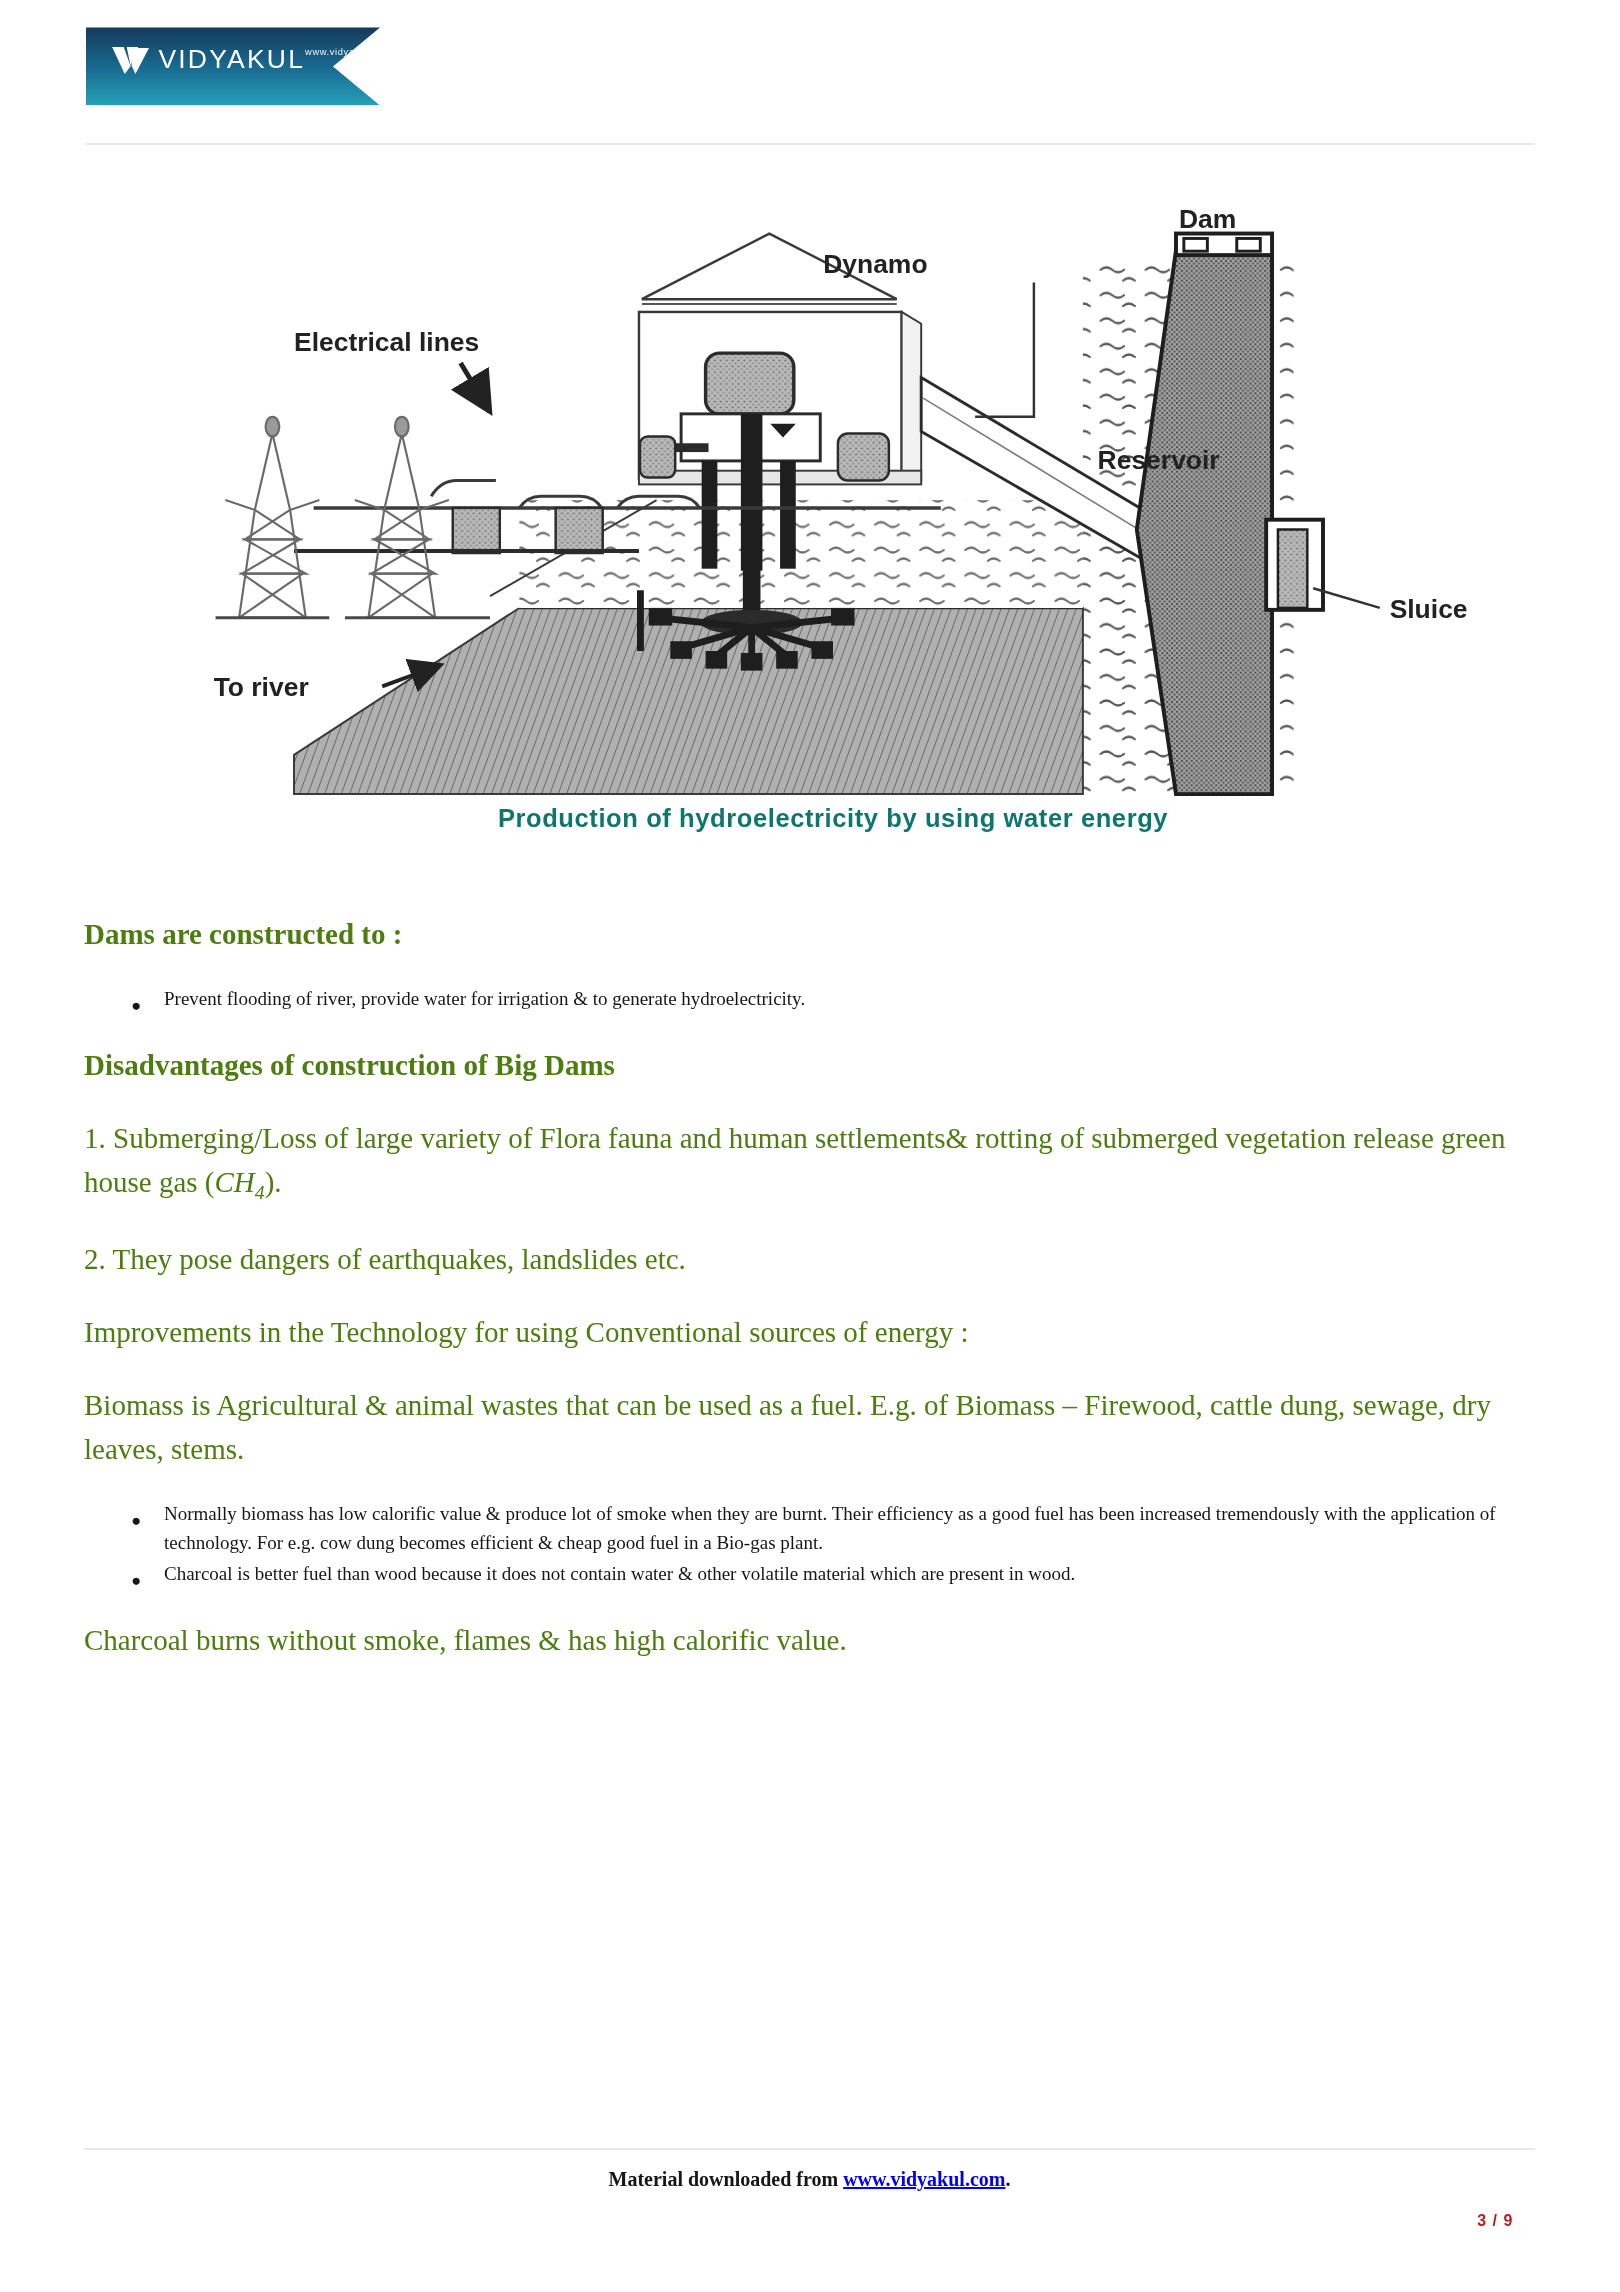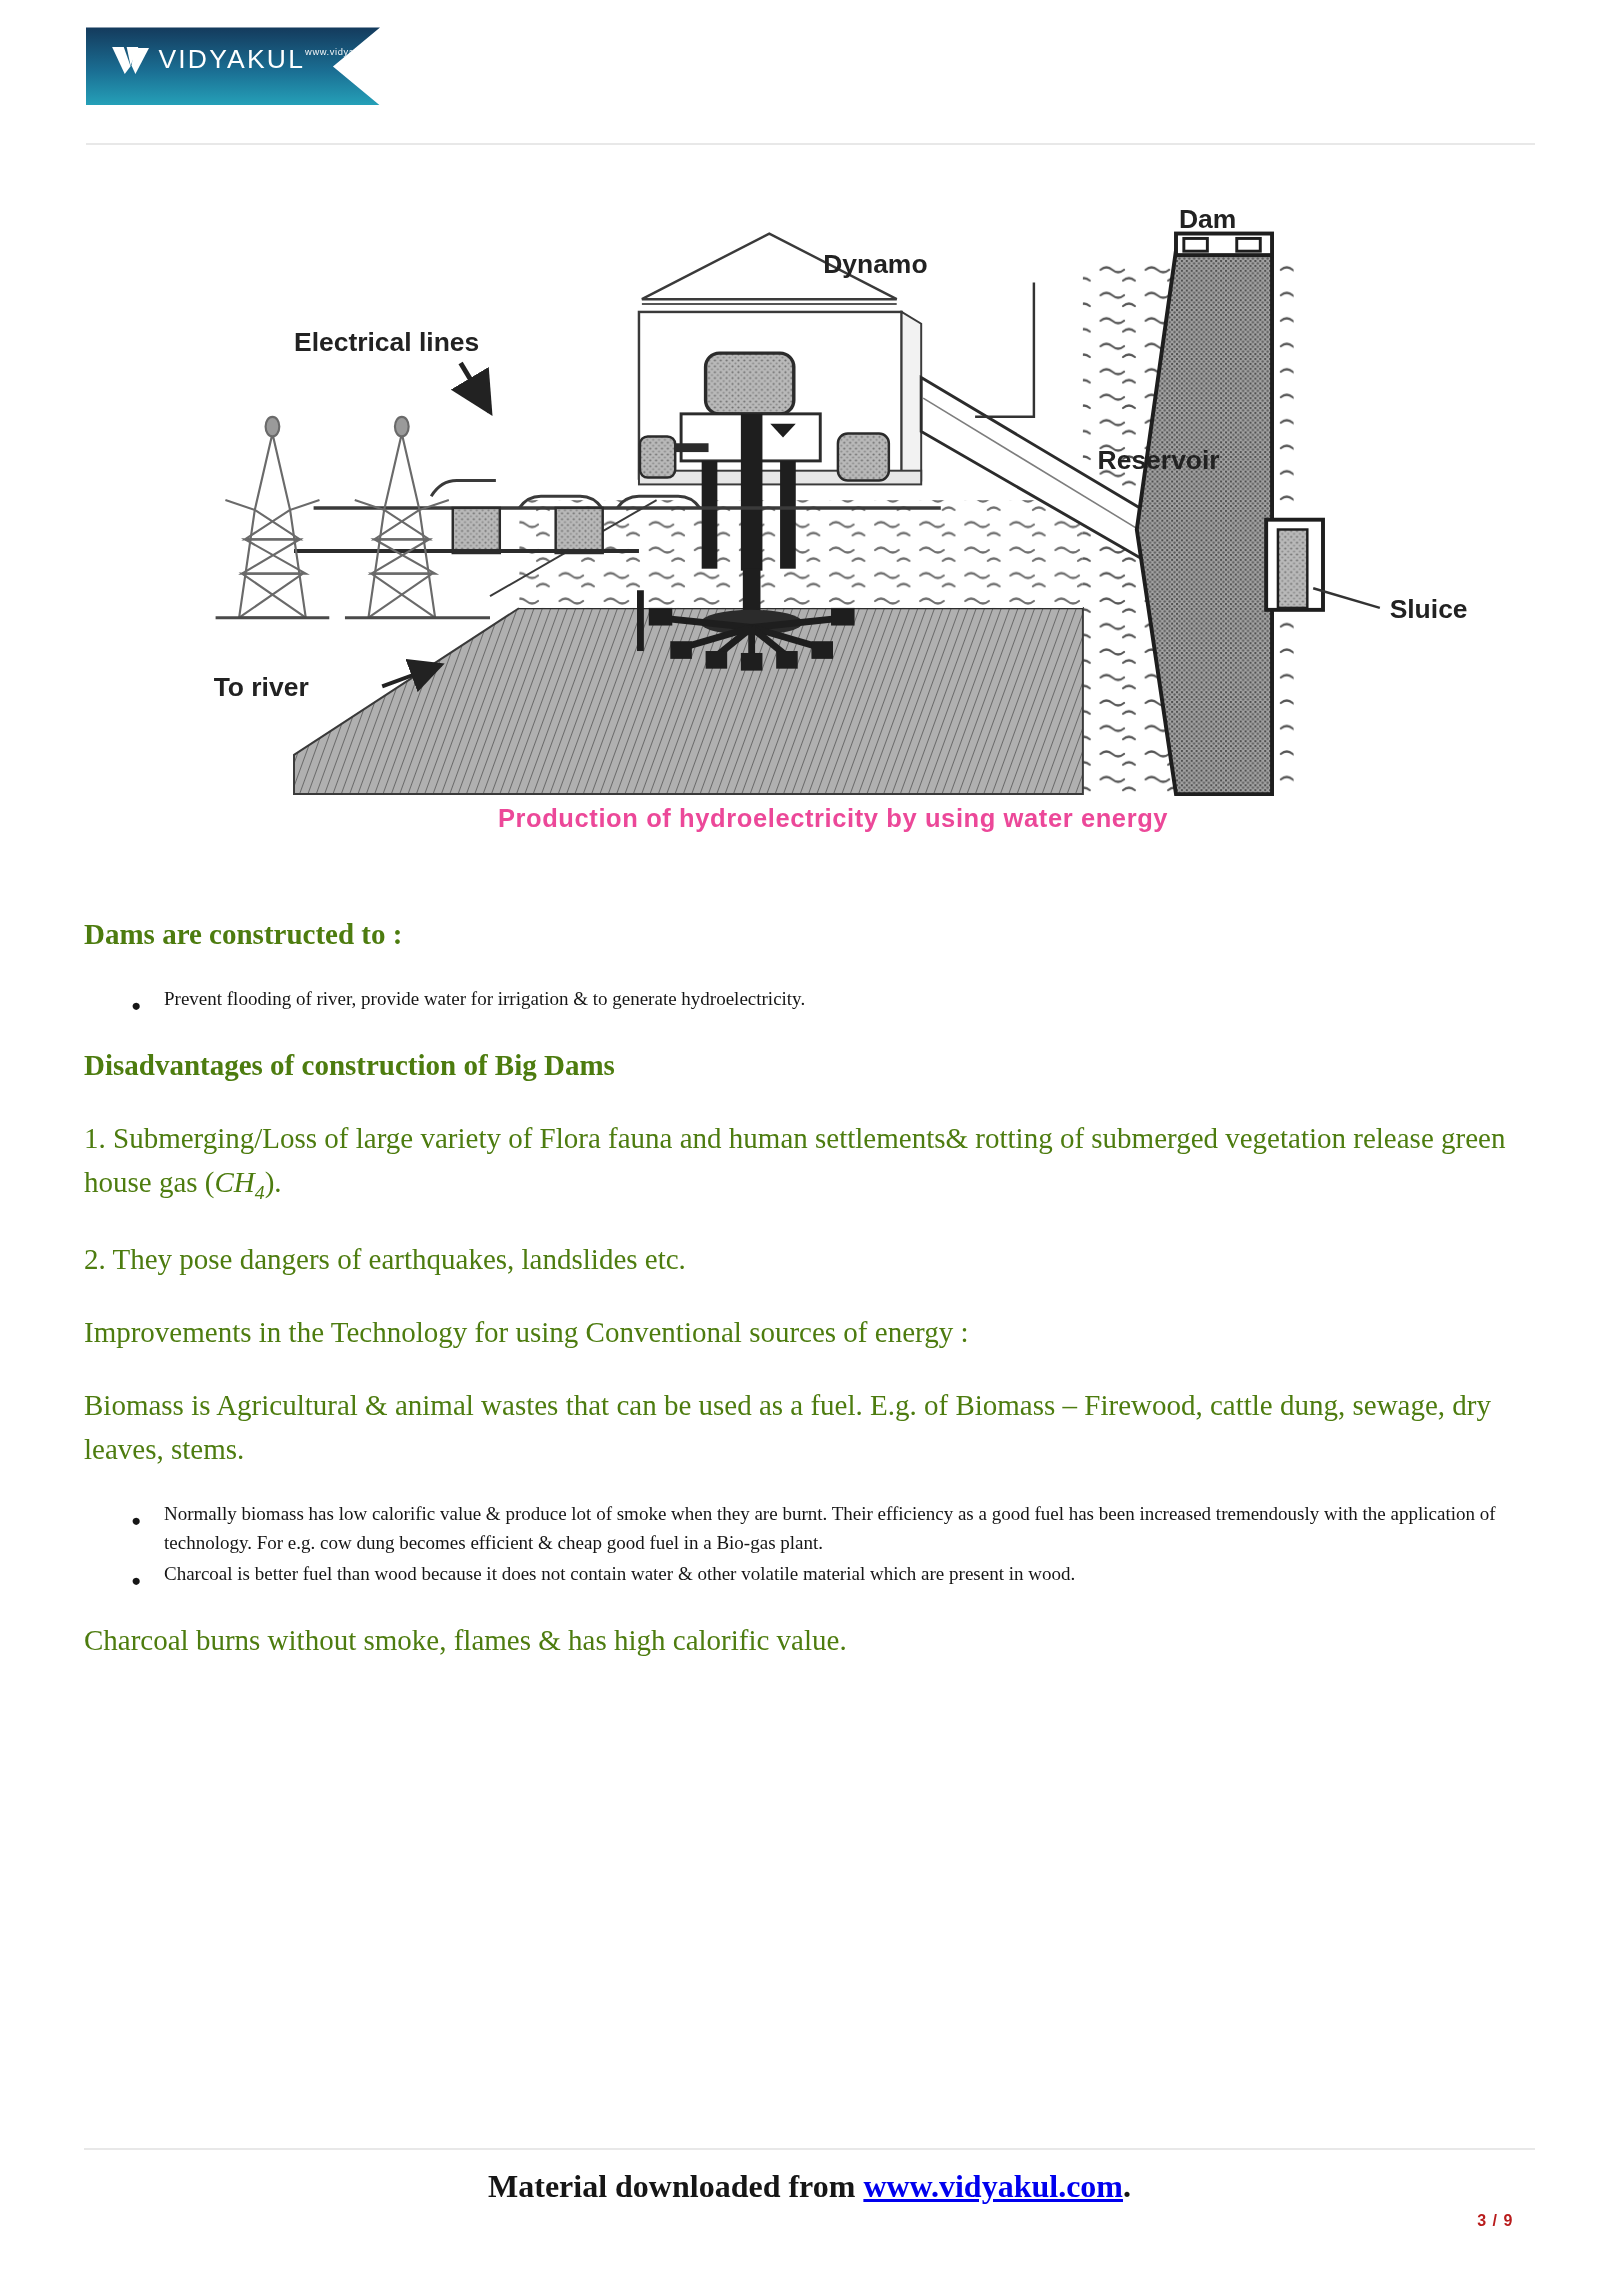--- a/index.html
+++ b/index.html
@@ -99,21 +99,21 @@
   .figure-caption {
     position: absolute;
     left: 0;
     top: 598px;
     width: 1274px;
     text-align: center;
     font-family: "Liberation Sans", sans-serif;
     font-size: 25.5px;
     font-weight: 600;
     letter-spacing: 0.6px;
-    color: #ec4899;
+    color: #0f766e;
   }
 
   
   .content {
     position: absolute;
     left: 84px;
     top: 912px;
     width: 1451px;
   }
   .para {
@@ -171,21 +171,21 @@
     top: 2156px;
     width: 1451px;
     height: 78px;
   }
   .footer-center {
     position: absolute;
     left: 0;
     top: 11.8px;
     width: 1451px;
     text-align: center;
-    font-size: 32px;
+    font-size: 20px;
     font-weight: bold;
     color: #161616;
   }
   .footer-link {
     color: #0000ee;
     text-decoration: underline;
   }
   .footer-page {
     position: absolute;
     right: 21.6px;

